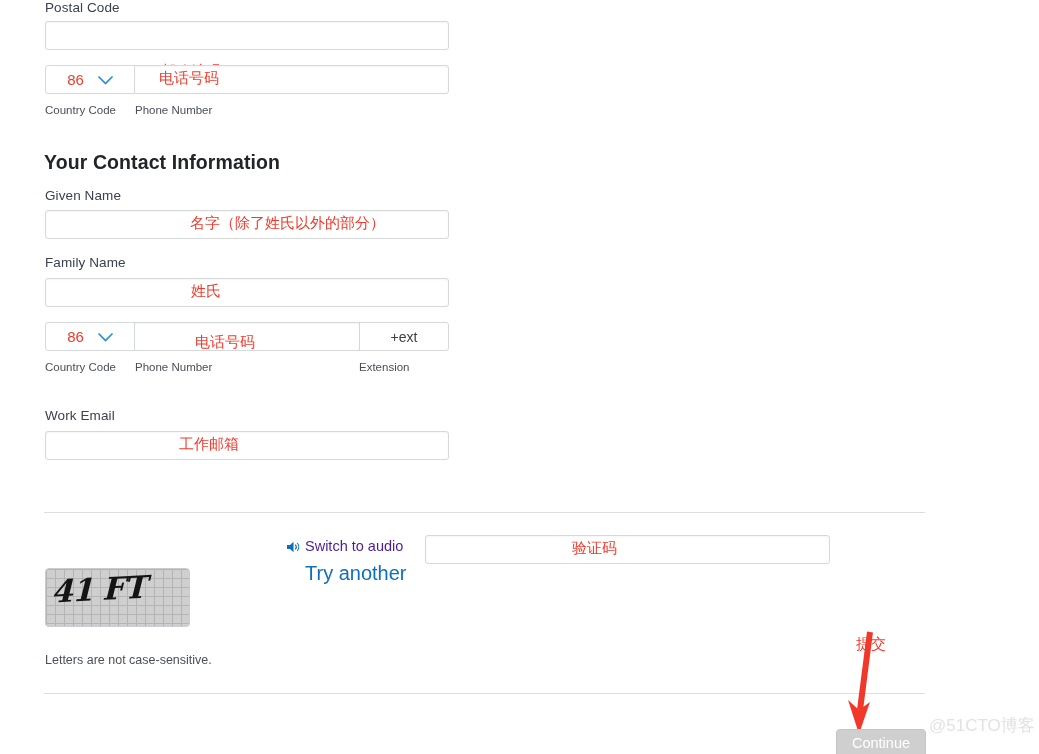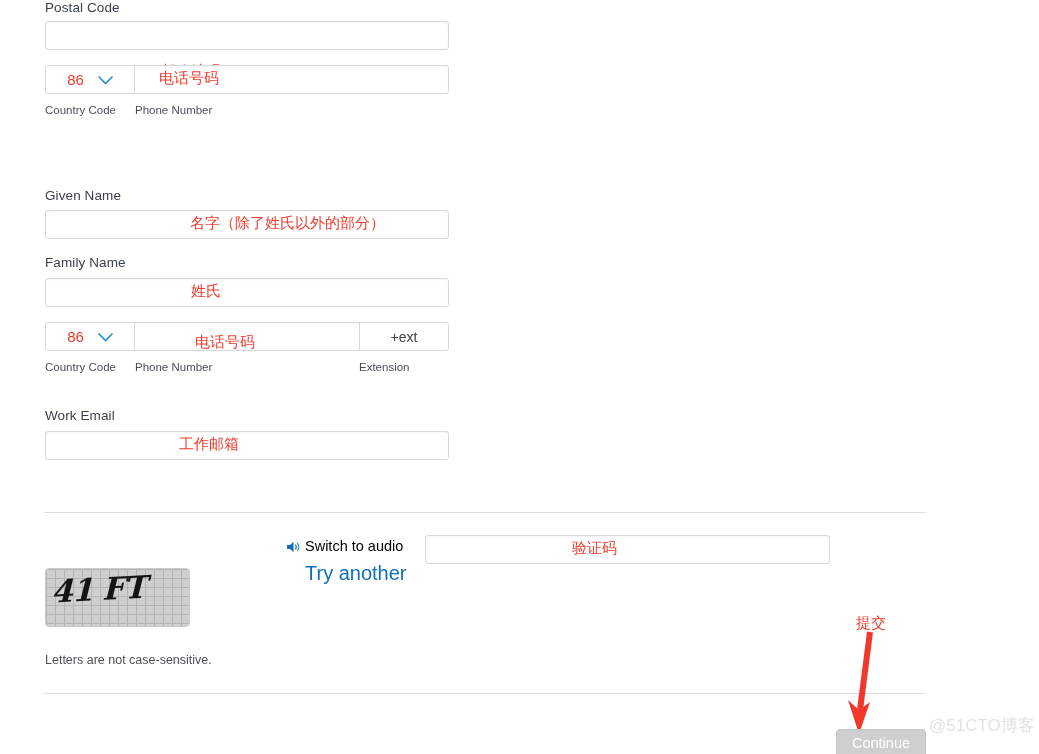--- a/index.html
+++ b/index.html
@@ -115,21 +115,21 @@
   #div-2 { top: 693px; }
 
   
   #cap-instr {
     left: 45px; top: 537px;
     font-size: 12.5px; font-weight: bold; color: #2b2f36; line-height: 15px;
   }
   #aud-icon { left: 286px; top: 540px; width: 14px; height: 14px; }
   #lnk-audio {
     left: 305px; top: 538px;
-    font-size: 14.5px; color: #000000; line-height: 17px; cursor: pointer;
+    font-size: 14.5px; color: #4c1d95; line-height: 17px; cursor: pointer;
   }
   #lnk-another {
     left: 305px; top: 565px;
     font-size: 20px; color: #0f6fb8; line-height: 17px; cursor: pointer;
   }
   #cap-img {
     left: 45px; top: 568px; width: 145px; height: 59px;
     border: 1px solid #c9cdd1; border-radius: 4px;
     background-color: #cfcfcf;
     background-image:
@@ -148,21 +148,21 @@
     color: #141414;
     transform: skewX(-6deg) rotate(-3deg);
     letter-spacing: -1px;
     white-space: nowrap;
   }
   #cap-note { left: 45px; top: 653px; font-size: 12.5px; color: #4a4f5a; }
   #cap-input { left: 425px; top: 535px; width: 405px; height: 29px; }
   #ann-cap   { left: 572px; top: 540px; }
 
   
-  #ann-submit { left: 856px; top: 615px; font-size: 15px; }
+  #ann-submit { left: 856px; top: 636px; font-size: 15px; }
   #arrow { left: 838px; top: 630px; width: 58px; height: 110px; }
 
   
   #btn-continue {
     left: 836px; top: 729px; width: 90px; height: 28px;
     background: #cfcfcf;
     border: 1px solid #c4c4c4;
     border-radius: 4px 4px 0 0;
     color: #ffffff;
     font-size: 14.5px;
@@ -193,20 +193,21 @@
       <svg width="15" height="9" viewBox="0 0 15 9">
           <path d="M1 1 L7.5 7.5 L14 1" stroke="#2a8fd6" stroke-width="1.7" fill="none" stroke-linecap="round"></path>
         </svg>
     </span>
   </div>
   <div class="abs text-input" id="ph1"></div>
   <div class="abs ann" id="ann-ph1">电话号码</div>
   <div class="abs sub-label" id="sl-cc1">Country Code</div>
   <div class="abs sub-label" id="sl-ph1">Phone Number</div>
 
+  <div class="abs" id="heading">Your Contact Information</div>
 
   <div class="abs field-label" id="lbl-given">Given Name</div>
   <div class="abs text-input" id="in-given"></div>
   <div class="abs ann" id="ann-given">名字（除了姓氏以外的部分）</div>
 
   <div class="abs field-label" id="lbl-family">Family Name</div>
   <div class="abs text-input" id="in-family"></div>
   <div class="abs ann" id="ann-family">姓氏</div>
 
   <div class="abs" id="cc2">

